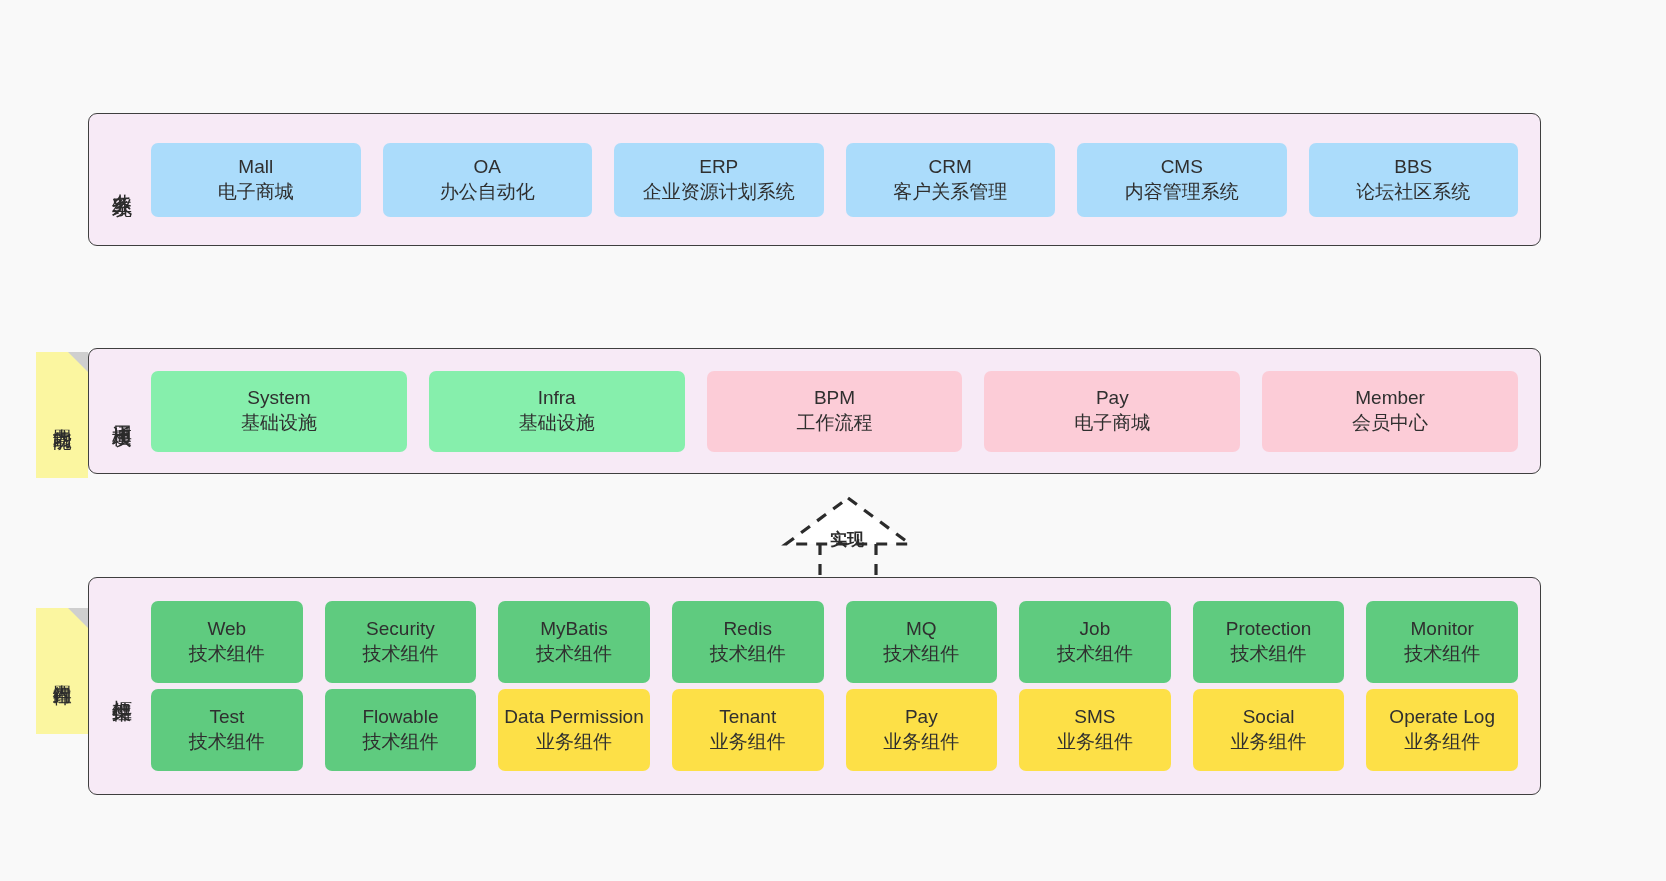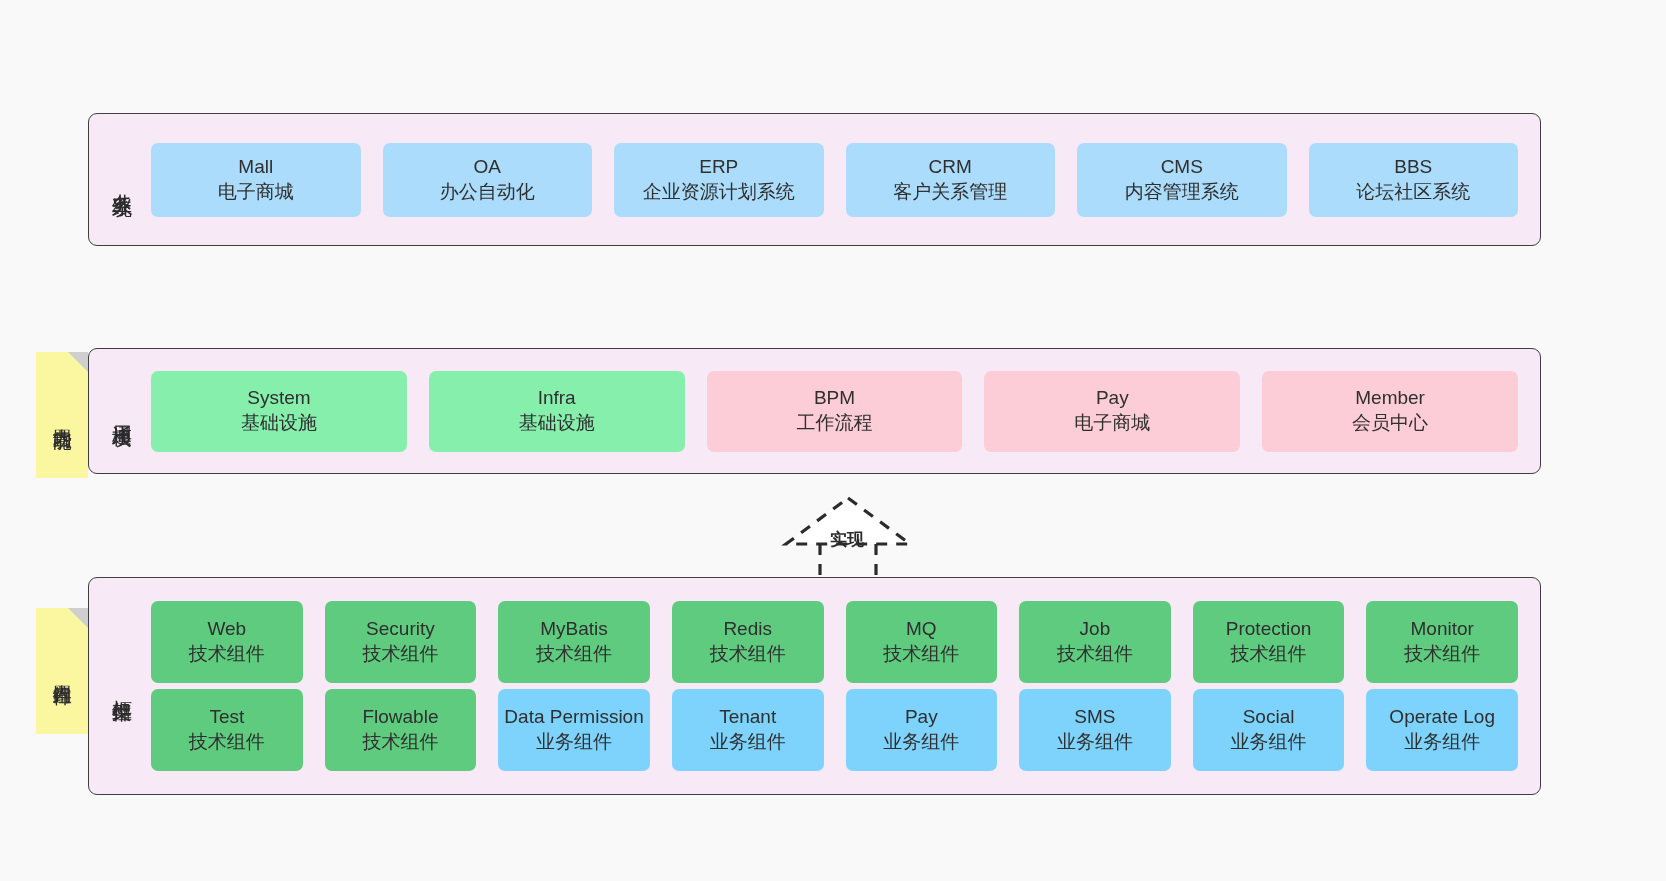--- a/index.html
+++ b/index.html
@@ -71,21 +71,21 @@
     min-width:0;
   }
   .cell .l1{white-space:normal;}
   .cell .l2{white-space:nowrap;}
 
   
   .c-blue       {background:#abdcfb;}
   .c-red        {background:#86efac;}
   .c-pink       {background:#fcccd7;}
   .c-green-dark {background:#5fcb7f;}
-  .c-green-light{background:#7dd3fc;}
+  .c-green-light{background:#fde047;}
 
   
   #layer-business {left:88px;  top:113px; width:1453px; height:133px;}
   #layer-business .cell{height:74px;}
   #layer-modules  {left:88px;  top:348px; width:1453px; height:126px;}
   #layer-modules  .cell{height:81px;}
   #layer-framework{left:88px;  top:577px; width:1453px; height:218px;}
   #layer-framework .cell{height:82px;}
   #layer-framework .cells{gap:6px;}
 

